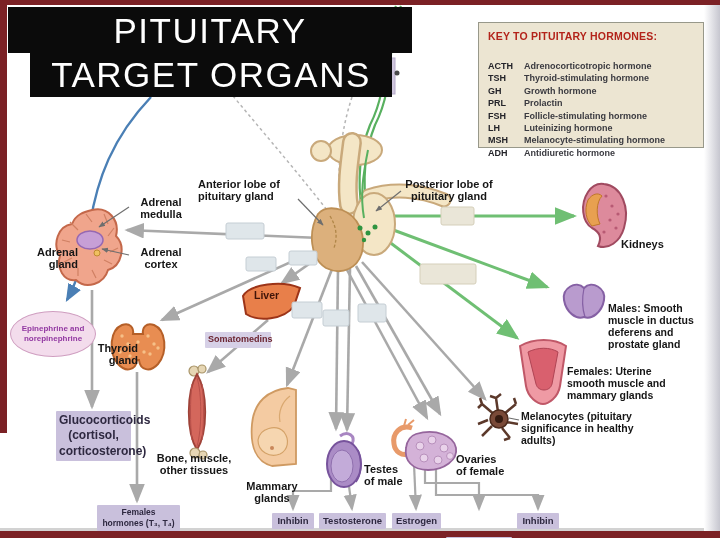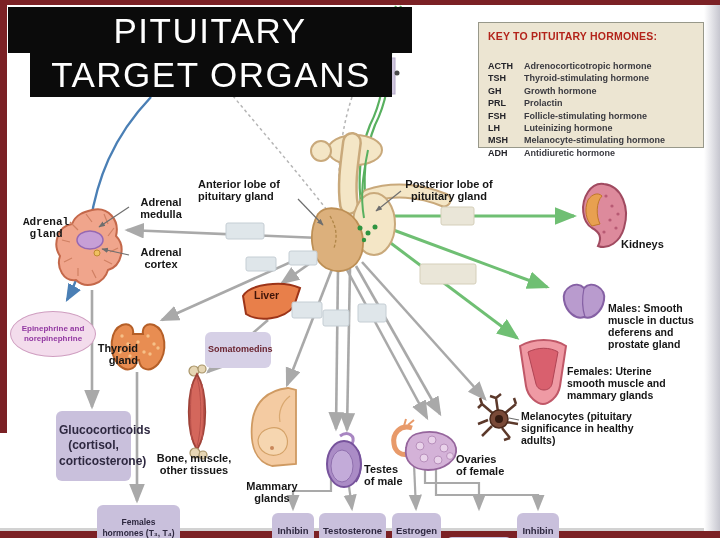--- a/index.html
+++ b/index.html
@@ -11,21 +11,21 @@
   .title-box{position:absolute;background:#0b0b0b;color:#ffffff;text-align:center;
              font-weight:400;letter-spacing:1.5px;}
   .keybox{position:absolute;left:478px;top:22px;width:226px;height:126px;background:#ece5d2;
           border:1px solid #98988a;box-sizing:border-box;padding:7px 9px 5px 9px;}
   .keyhead{font-size:10.5px;font-weight:bold;color:#b3231a;letter-spacing:.2px;margin-bottom:18px;}
   .krow{display:flex;line-height:12.4px;}
   .kabbr{width:36px;font-size:9px;font-weight:bold;color:#24242a;}
   .kname{font-size:9px;font-weight:bold;color:#3a3a40;}
   .lbl{position:absolute;font-weight:bold;color:#161616;font-size:11px;line-height:1.13;}
   .pbox{position:absolute;background:#c9c0dc;color:#2e2840;font-weight:bold;font-size:8.5px;
-        text-align:center;padding:12px 3px;line-height:1.28;border-radius:6px;box-sizing:border-box;}
+        text-align:center;padding:2px 3px;line-height:1.28;border-radius:1px;box-sizing:border-box;}
   .oval{position:absolute;left:10px;top:311px;width:86px;height:46px;border-radius:50%;
         background:#f3dcec;border:1.5px solid #cf9ec0;color:#9239a2;font-size:8px;font-weight:bold;
         display:flex;align-items:center;justify-content:center;text-align:center;line-height:1.25;
         padding:2px;box-sizing:border-box;}
   .svglayer{position:absolute;left:0;top:0;z-index:1;}
   .txt{z-index:2;}
 </style>
 </head>
 <body>
 
@@ -262,21 +262,21 @@
       </div>
     <div class="krow">
       <span class="kabbr">ADH</span>
       <span class="kname">Antidiuretic hormone</span>
       </div>
   </div>
 
   <div class="lbl txt" style="left:198px;top:178px;width:96px;">Anterior lobe of pituitary gland</div>
   <div class="lbl txt" style="left:399px;top:178px;width:100px;text-align:center;">Posterior lobe of pituitary gland</div>
   <div class="lbl txt" style="left:130px;top:196px;width:62px;text-align:center;">Adrenal medulla</div>
-  <div class="lbl txt" style="left:14px;top:216px;width:64px;text-align:center;font-family:Liberation Mono, monospace;">Adrenal gland</div>
+  <div class="lbl txt" style="left:14px;top:246px;width:64px;text-align:right;">Adrenal gland</div>
   <div class="lbl txt" style="left:130px;top:246px;width:62px;text-align:center;">Adrenal cortex</div>
   <div class="oval txt">Epinephrine and norepinephrine</div>
   <div class="lbl txt" style="left:84px;top:342px;width:54px;text-align:right;">Thyroid gland</div>
   <div class="pbox txt" style="left:56px;top:411px;width:75px;font-size:12px;">Glucocorticoids (cortisol, corticosterone)</div>
   <div class="pbox txt" style="left:97px;top:505px;width:83px;">Females hormones (T₃, T₄)</div>
   <div class="lbl txt" style="left:254px;top:290px;font-size:10.5px;color:#3f1408;">Liver</div>
   <div class="pbox txt" style="left:205px;top:332px;width:66px;font-size:9px;color:#6b2430;background:#d6d0e6;">Somatomedins</div>
   <div class="lbl txt" style="left:148px;top:452px;width:92px;text-align:center;">Bone, muscle, other tissues</div>
   <div class="lbl txt" style="left:240px;top:480px;width:64px;text-align:center;">Mammary glands</div>
   <div class="lbl txt" style="left:364px;top:463px;width:46px;">Testes of male</div>

